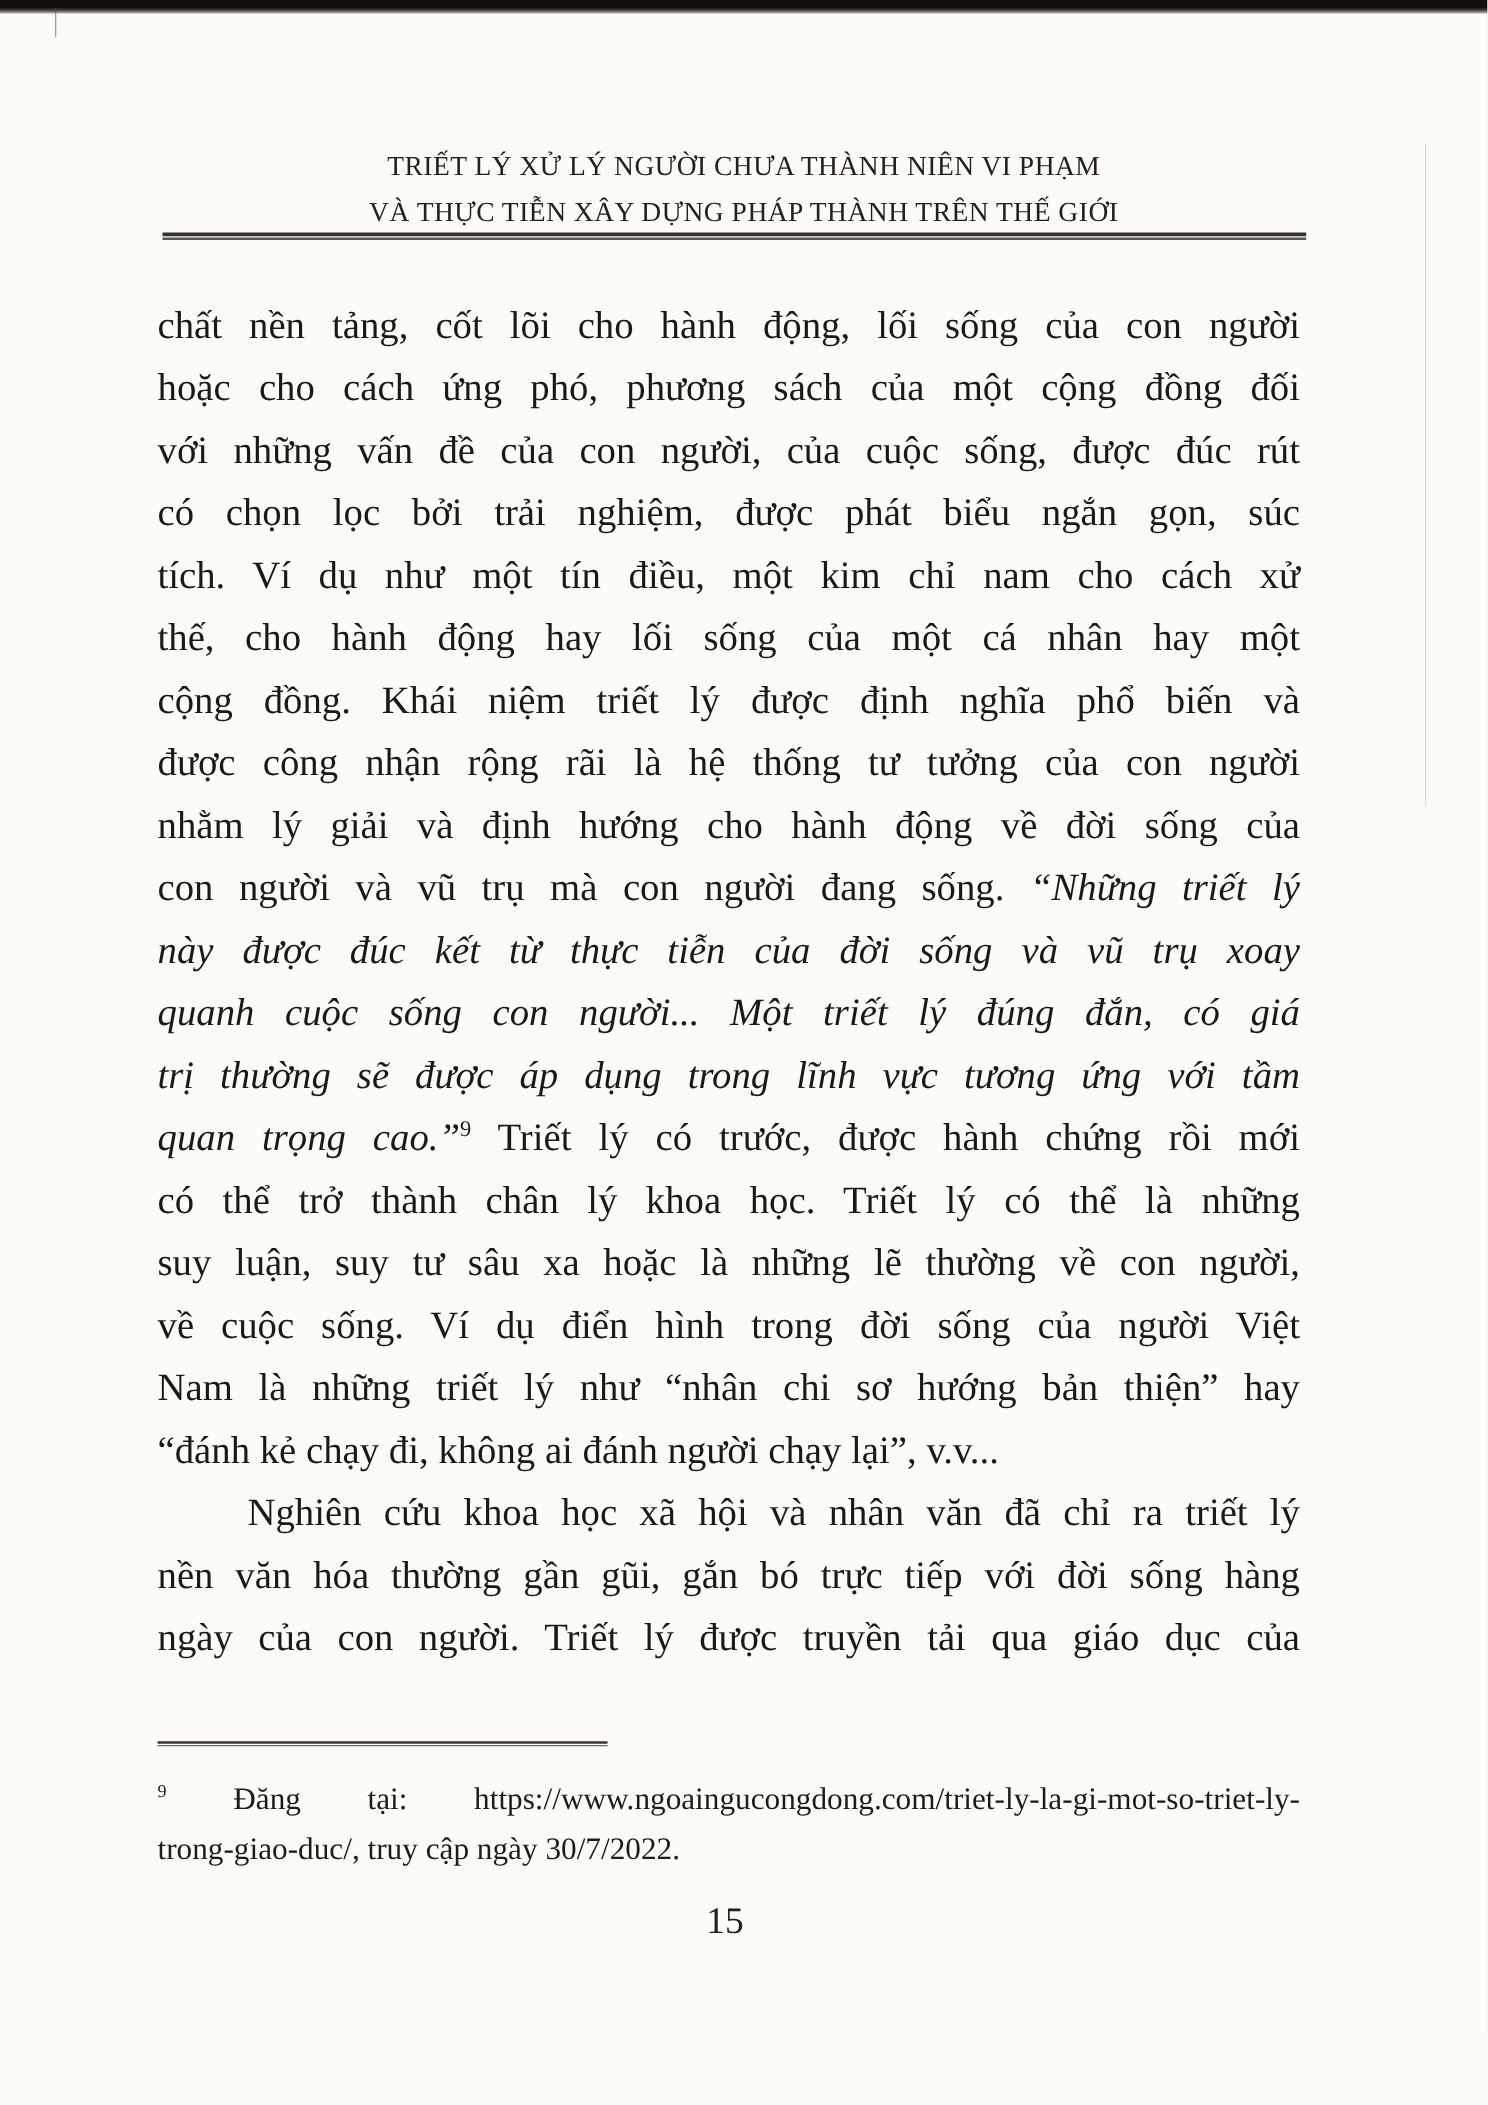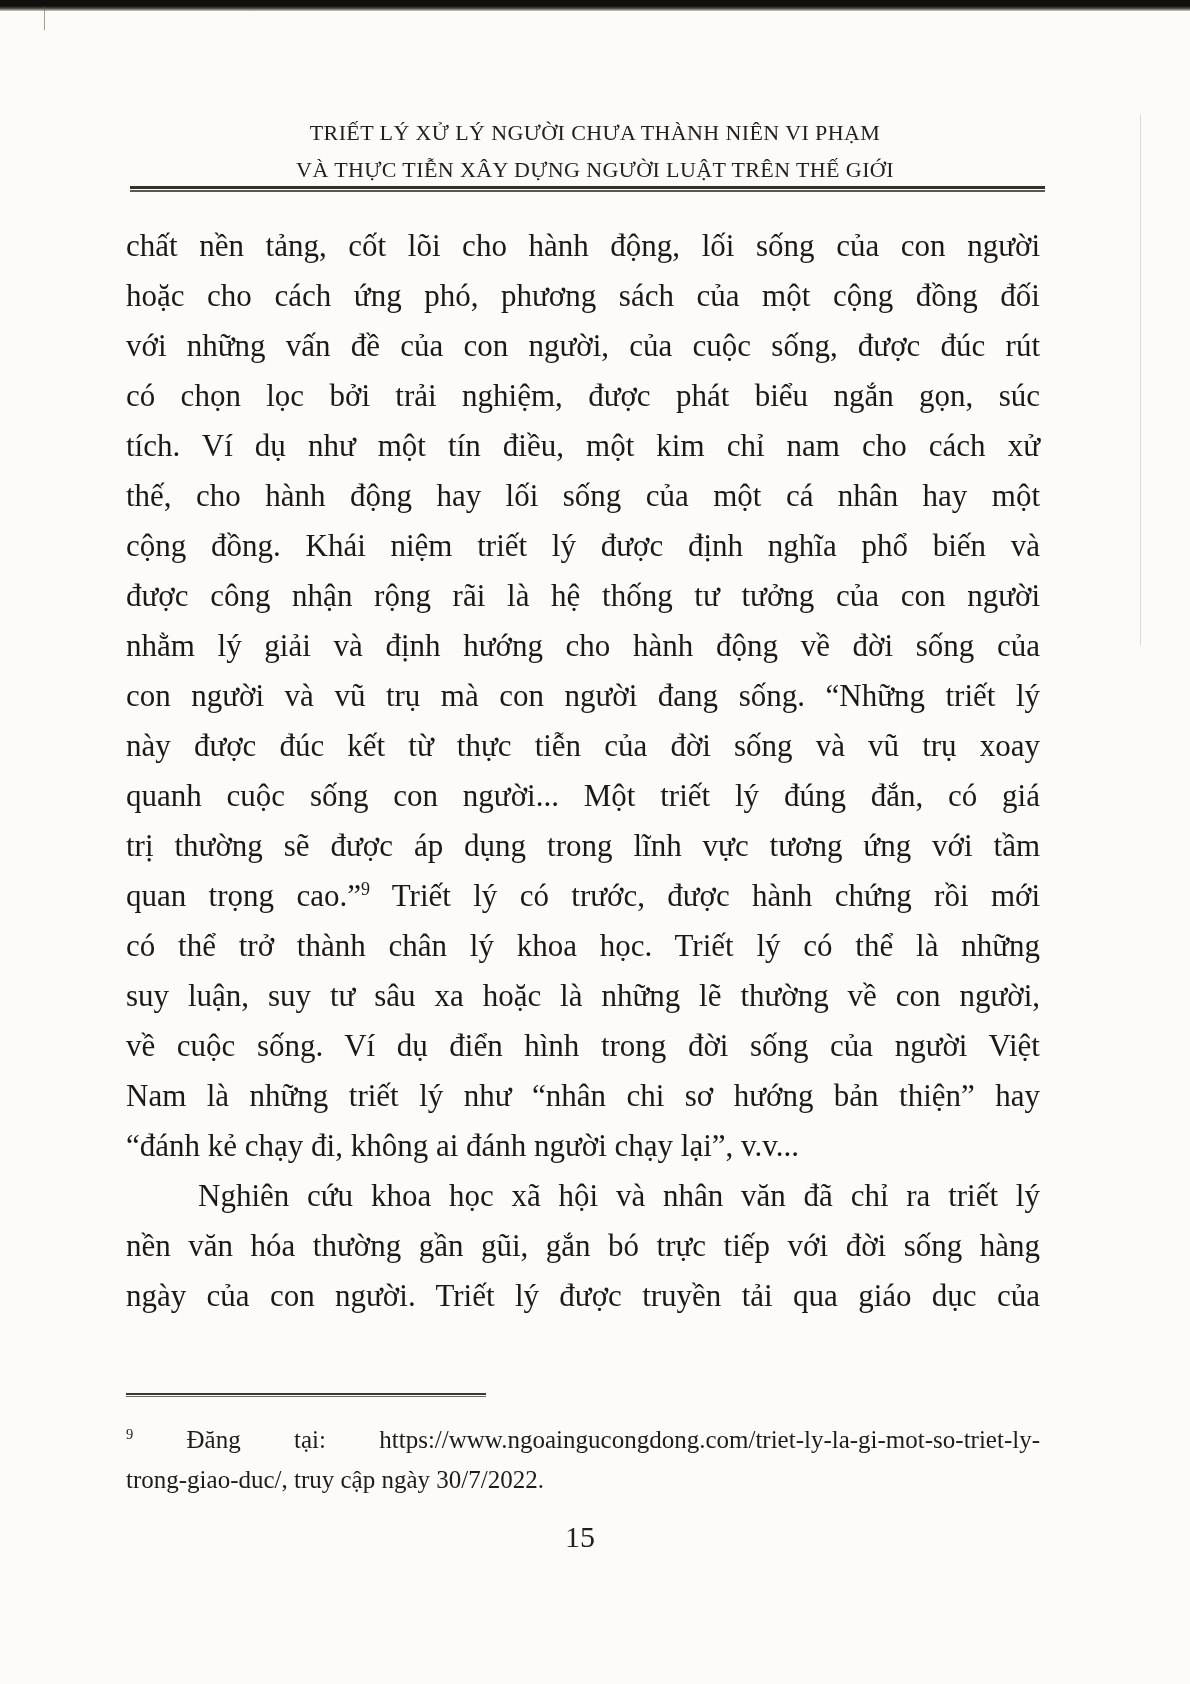--- a/index.html
+++ b/index.html
@@ -52,36 +52,36 @@
     top: 186px;
     left: 130px;
     width: 915px;
     height: 1px;
     border-top: 3px solid #34322d;
     border-bottom: 2px solid #5a5750;
   }
 
   .body-text {
     position: absolute;
-    top: 221px;
+    top: 235px;
     left: 126px;
     width: 914px;
     font-size: 31px;
     line-height: 50px;
     color: #1b1916;
   }
 
   .tline {
     text-align: justify;
     text-align-last: justify;
   }
   .tline.short { text-align-last: left; }
   .tline.indent { text-indent: 72px; }
 
-  .it { }
+  .it { font-style: italic; }
 
   sup {
     font-size: 0.58em;
     vertical-align: super;
     line-height: 0;
   }
 
   .foot-rule {
     position: absolute;
     top: 1393px;
@@ -117,21 +117,21 @@
 <body>
 
 <div class="page">
 
   <div class="topbar"></div>
   <div class="artifact-left"></div>
   <div class="artifact-right"></div>
 
   <div class="running-head">
     <div>TRIẾT LÝ XỬ LÝ NGƯỜI CHƯA THÀNH NIÊN VI PHẠM</div>
-    <div>VÀ THỰC TIỄN XÂY DỰNG NGƯỜI LUẬT TRÊN THẾ GIỚI</div>
+    <div>VÀ THỰC TIỄN XÂY DỰNG PHÁP THÀNH TRÊN THẾ GIỚI</div>
   </div>
 
   <div class="head-rule"></div>
 
   <div class="body-text">
     <div>
         <div class="tline"><span>chất nền tảng, cốt lõi cho hành động, lối sống của con người</span></div>
         <div class="tline"><span>hoặc cho cách ứng phó, phương sách của một cộng đồng đối</span></div>
         <div class="tline"><span>với những vấn đề của con người, của cuộc sống, được đúc rút</span></div>
         <div class="tline"><span>có chọn lọc bởi trải nghiệm, được phát biểu ngắn gọn, súc</span></div>

